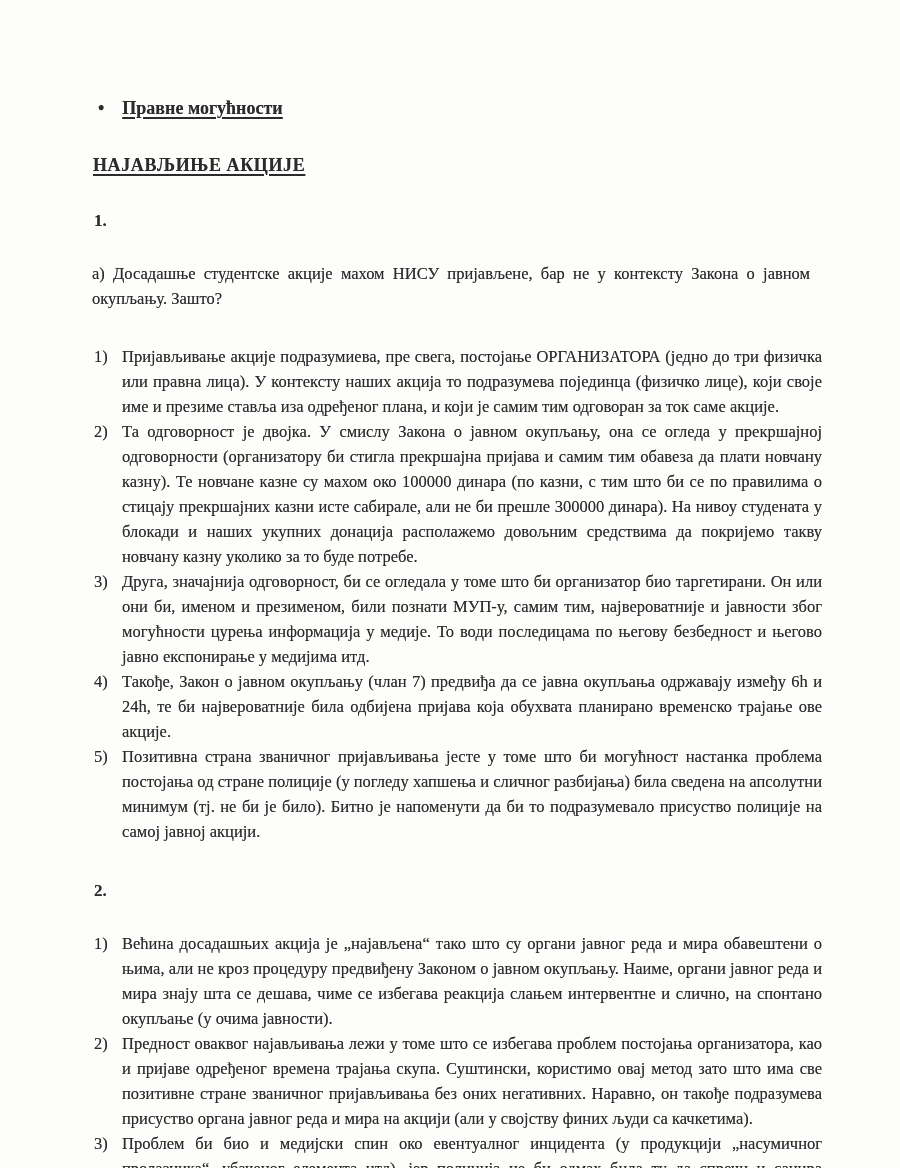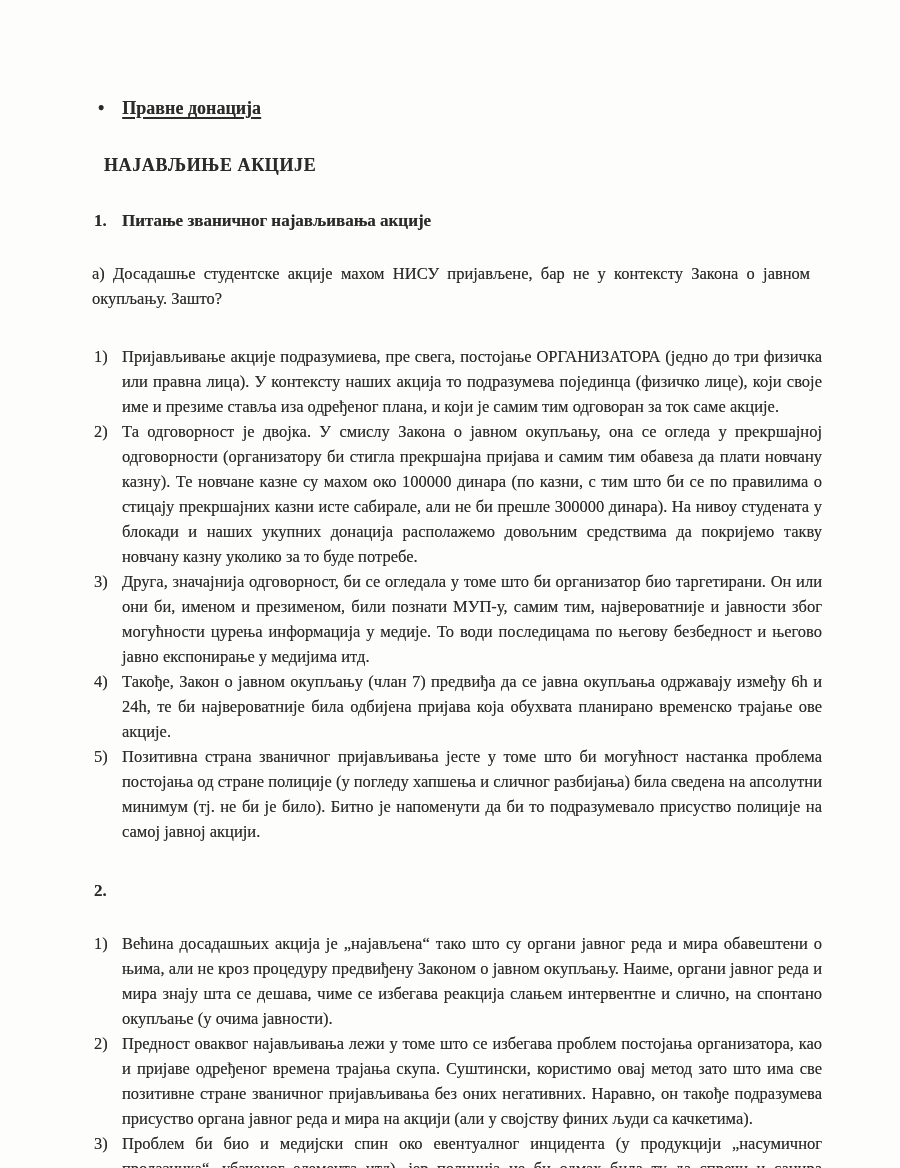--- a/index.html
+++ b/index.html
@@ -40,23 +40,24 @@
   .bullet-heading .bh-text {
     text-decoration: underline;
     text-decoration-thickness: 1.6px;
     text-underline-offset: 3px;
   }
   
   .main-heading {
     font-weight: bold;
     font-size: 18px;
     letter-spacing: 0.6px;
+    text-decoration: underline;
     text-decoration-thickness: 1.8px;
     text-underline-offset: 3px;
-    margin: 0 0 30px 12px;
+    margin: 0 0 30px 1px;
   }
   
   .section-heading {
     display: flex;
     font-weight: bold;
     font-size: 17px;
     margin: 0 0 28px 2px;
   }
   .section-heading .sec-num {
     width: 28px;
@@ -88,28 +89,27 @@
     top: 0;
   }
 </style>
 </head>
 <body>
 
 <div class="page scan-text">
 
   <div class="bullet-heading">
     <span class="bullet-glyph">•</span>
-    <span class="bh-text">Правне донација</span>
+    <span class="bh-text">Правне могућности</span>
   </div>
 
   <div class="main-heading">НАЈАВЉИЊЕ АКЦИЈЕ</div>
 
   <div class="section-heading">
     <span class="sec-num">1.</span>
-    <span class="sec-title">Питање званичног најављивања акције</span>
   </div>
 
   <p class="intro">а) Досадашње студентске акције махом НИСУ пријављене, бар не у контексту Закона о јавном окупљању. Зашто?</p>
 
   <ol class="num-list">
     <li>
       <span class="li-num">1)</span>
       <span class="li-text">Пријављивање акције подразумиева, пре свега, постојање ОРГАНИЗАТОРА (једно до три физичка или правна лица). У контексту наших акција то подразумева појединца (физичко лице), који своје име и презиме ставља иза одређеног плана, и који је самим тим одговоран за ток саме акције.</span>
     </li>
     <li>

